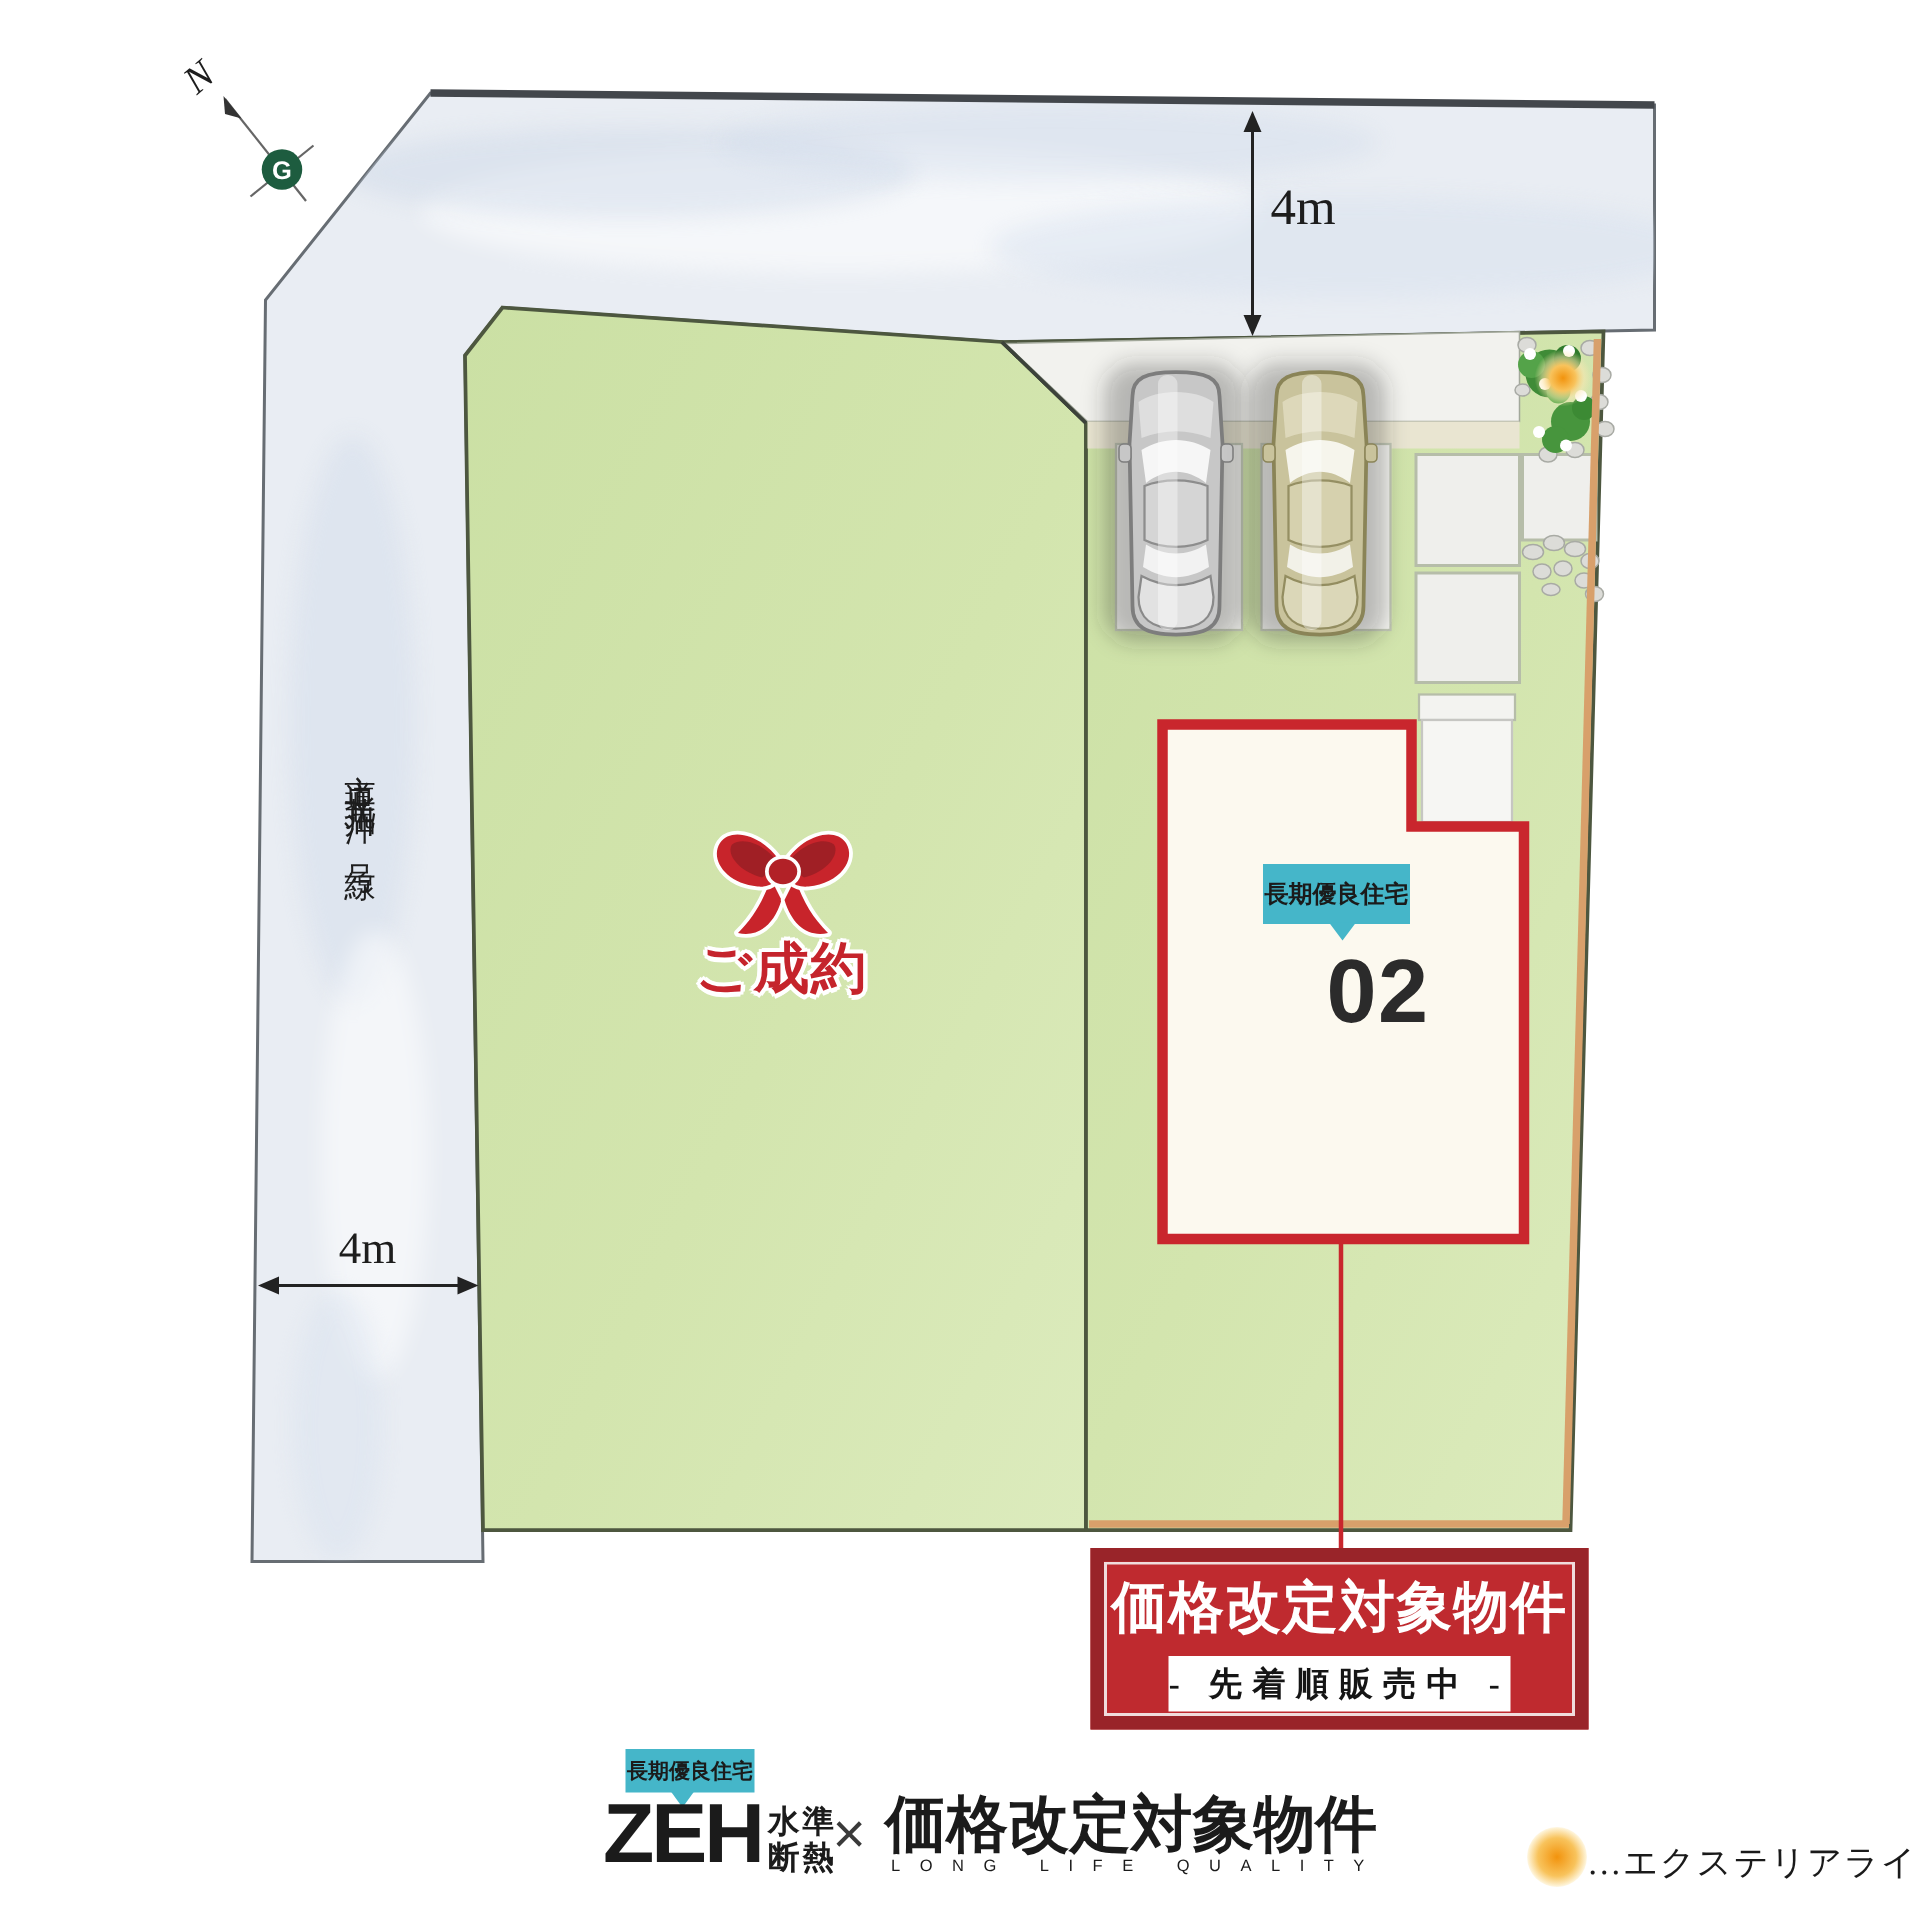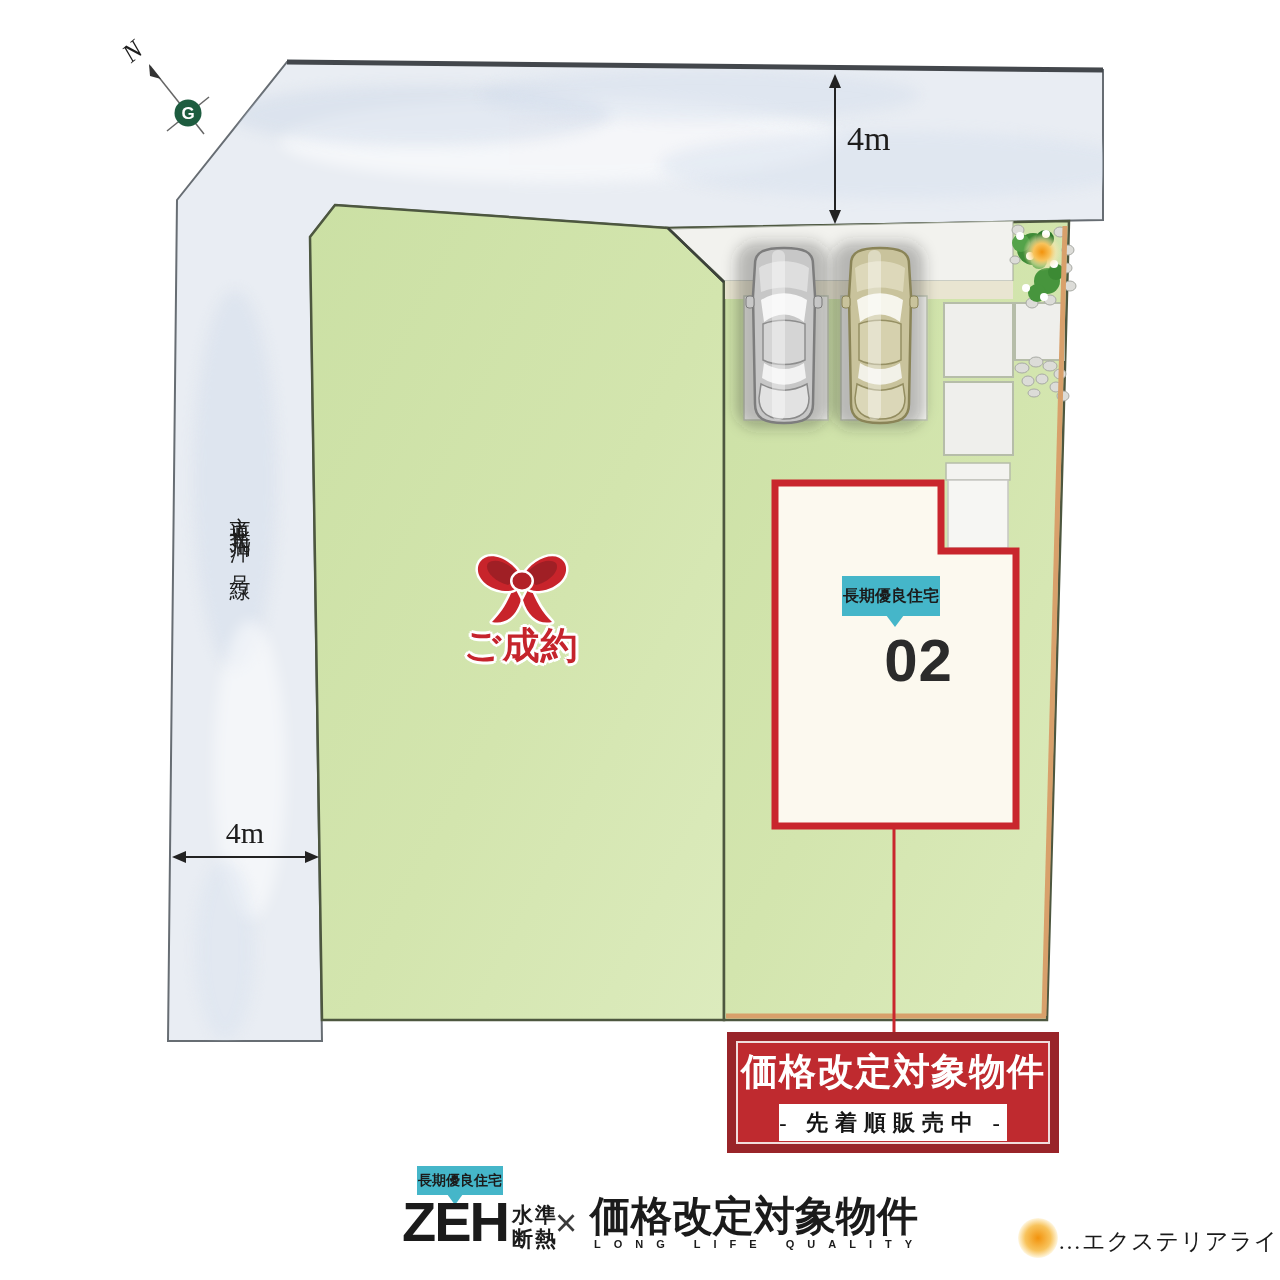--- a/index.html
+++ b/index.html
@@ -38,21 +38,21 @@
 
   .f-badge{left:417px;top:1166px;width:86px;height:29px;background:#45b6c9;
       display:flex;align-items:center;justify-content:center;
       font-size:14px;font-weight:bold;color:#1b1b1b;}
   .f-badge:after{content:"";position:absolute;left:30px;bottom:-10px;
       border-left:8px solid transparent;border-right:8px solid transparent;border-top:11px solid #45b6c9;}
   .f-zeh{left:402px;top:1194px;font-size:56px;font-weight:bold;color:#1b1b1b;line-height:1;letter-spacing:-2px;text-align:right;}
   .f-zehsub{left:512px;top:1203px;font-size:21px;font-weight:bold;color:#1b1b1b;line-height:1.12;letter-spacing:2px;}
   .f-x{left:555px;top:1204px;font-size:38px;color:#3a3a3a;line-height:1;}
   .f-cert{left:590px;top:1196px;font-size:41px;font-weight:bold;color:#1b1b1b;line-height:1;letter-spacing:0px;white-space:nowrap;}
-  .f-certsub{left:594px;top:1238px;font-size:11px;font-weight:bold;color:#1b1b1b;letter-spacing:13px;white-space:nowrap;}
+  .f-certsub{left:594px;top:1238px;font-size:11px;font-weight:normal;color:#1b1b1b;letter-spacing:13px;white-space:nowrap;}
 
   .legend-dot{left:1018px;top:1218px;width:40px;height:40px;border-radius:50%;
       background:radial-gradient(circle,#f2930d 0%,#f8c35c 45%,rgba(253,231,176,.55) 68%,rgba(255,255,255,0) 74%);}
   .legend-text{left:1058px;top:1226px;font-size:23px;color:#1a1a1a;letter-spacing:1px;white-space:nowrap;}
 </style>
 </head>
 <body>
 
 <div class="stage">
 

